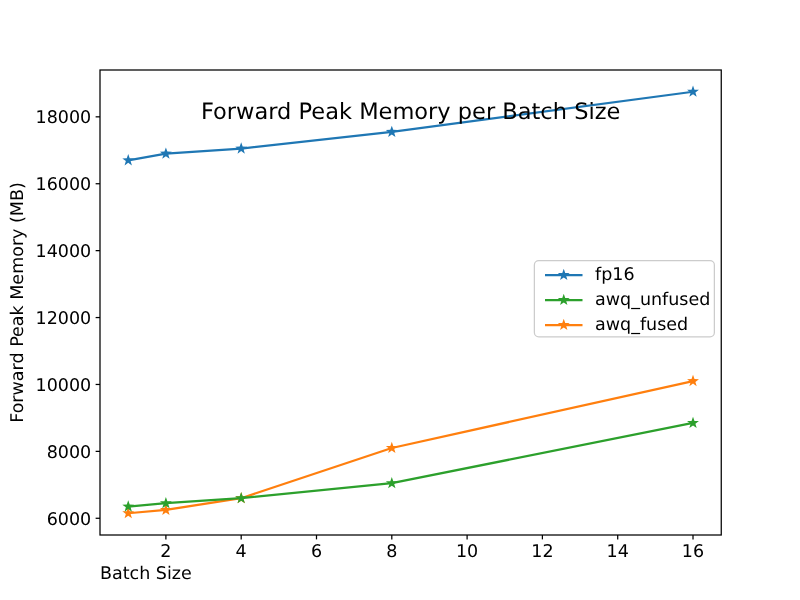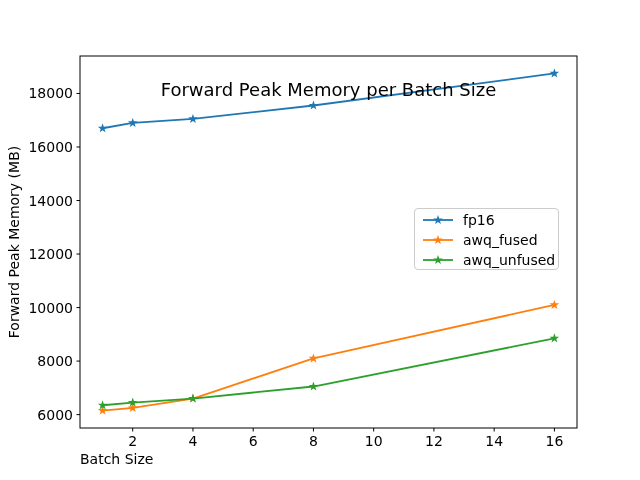--- a/index.html
+++ b/index.html
@@ -16,21 +16,21 @@
   .xlabel{
     position:absolute;left:80px;top:451px;width:497px;
     font-size:14px;color:#000;white-space:nowrap;
   }
   .ylabel{
     position:absolute;left:14px;top:242px;
     transform:translate(-50%,-50%) rotate(-90deg);
     font-size:14px;color:#000;white-space:nowrap;
   }
   .legend{
-    position:absolute;left:414px;top:208px;width:145px;height:62px;
+    position:absolute;left:427px;top:208px;width:145px;height:62px;
     box-sizing:border-box;border:1px solid #cccccc;border-radius:4px;
     background:rgba(255,255,255,0.8);padding-top:1px;
   }
   .legend-entry{
     height:20px;display:flex;align-items:center;padding-left:6px;
   }
   .legend-entry .sample{flex:0 0 auto;display:block;}
   .legend-entry .lbl{margin-left:8px;font-size:14px;color:#000;white-space:nowrap;}
   svg text{font-family:"DejaVu Sans",sans-serif;fill:#000;}
 </style>
@@ -98,27 +98,27 @@
   <div class="legend">
     <div class="legend-entry">
       <svg class="sample" width="34" height="14">
         <line class="s-line" x1="2" y1="7" x2="32" y2="7" stroke-width="1.8" stroke="#1f77b4"></line>
         <path class="s-star" d="M17.00 2.00L18.18 5.38L21.76 5.45L18.90 7.62L19.94 11.05L17.00 9.00L14.06 11.05L15.10 7.62L12.24 5.45L15.82 5.38Z" fill="#1f77b4"></path>
       </svg>
       <span class="lbl">fp16</span>
     </div>
     <div class="legend-entry">
       <svg class="sample" width="34" height="14">
+        <line class="s-line" x1="2" y1="7" x2="32" y2="7" stroke-width="1.8" stroke="#2ca02c"></line>
+        <path class="s-star" d="M17.00 2.00L18.18 5.38L21.76 5.45L18.90 7.62L19.94 11.05L17.00 9.00L14.06 11.05L15.10 7.62L12.24 5.45L15.82 5.38Z" fill="#2ca02c"></path>
+      </svg>
+      <span class="lbl">awq_unfused</span>
+    </div>
+    <div class="legend-entry">
+      <svg class="sample" width="34" height="14">
         <line class="s-line" x1="2" y1="7" x2="32" y2="7" stroke-width="1.8" stroke="#ff7f0e"></line>
         <path class="s-star" d="M17.00 2.00L18.18 5.38L21.76 5.45L18.90 7.62L19.94 11.05L17.00 9.00L14.06 11.05L15.10 7.62L12.24 5.45L15.82 5.38Z" fill="#ff7f0e"></path>
       </svg>
       <span class="lbl">awq_fused</span>
-    </div>
-    <div class="legend-entry">
-      <svg class="sample" width="34" height="14">
-        <line class="s-line" x1="2" y1="7" x2="32" y2="7" stroke-width="1.8" stroke="#2ca02c"></line>
-        <path class="s-star" d="M17.00 2.00L18.18 5.38L21.76 5.45L18.90 7.62L19.94 11.05L17.00 9.00L14.06 11.05L15.10 7.62L12.24 5.45L15.82 5.38Z" fill="#2ca02c"></path>
-      </svg>
-      <span class="lbl">awq_unfused</span>
     </div>
   </div>
 
 </div>
 
 </body></html>

